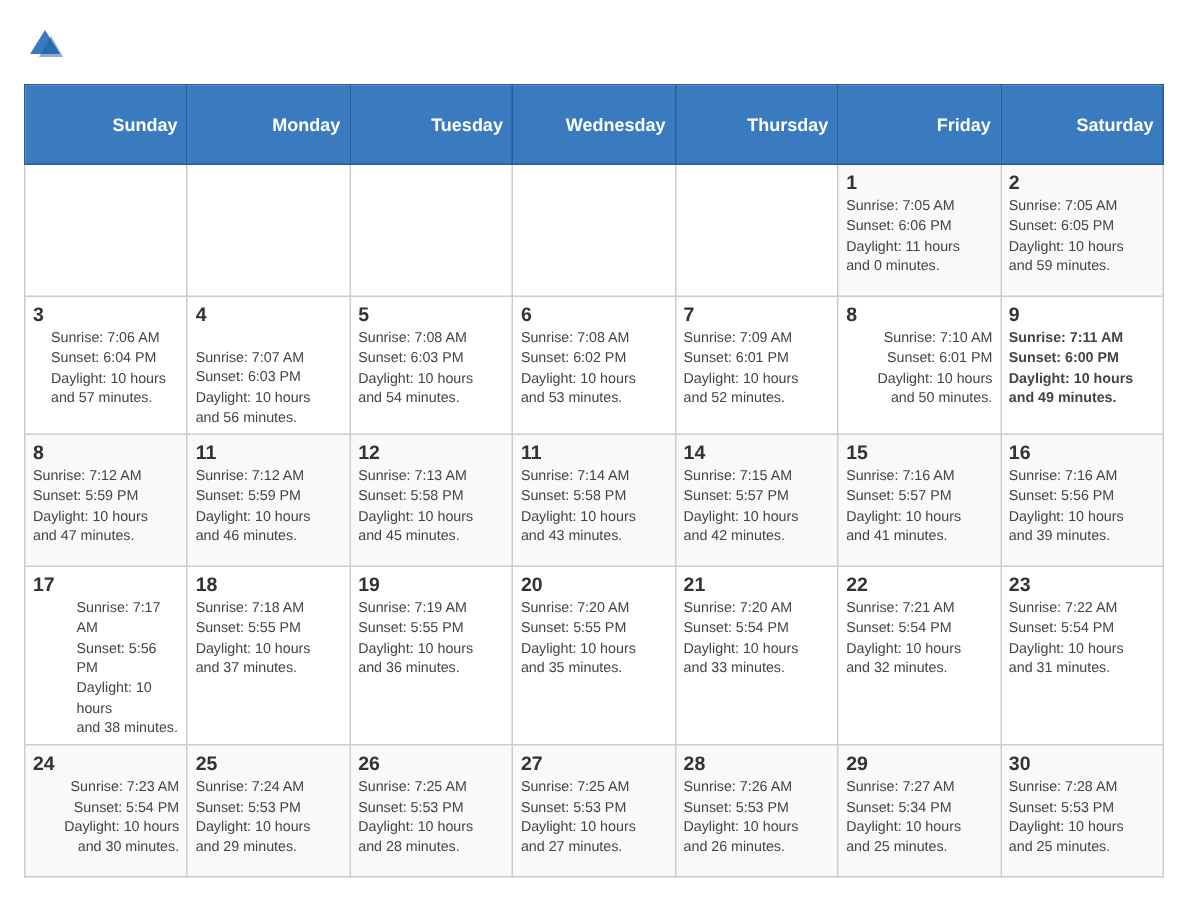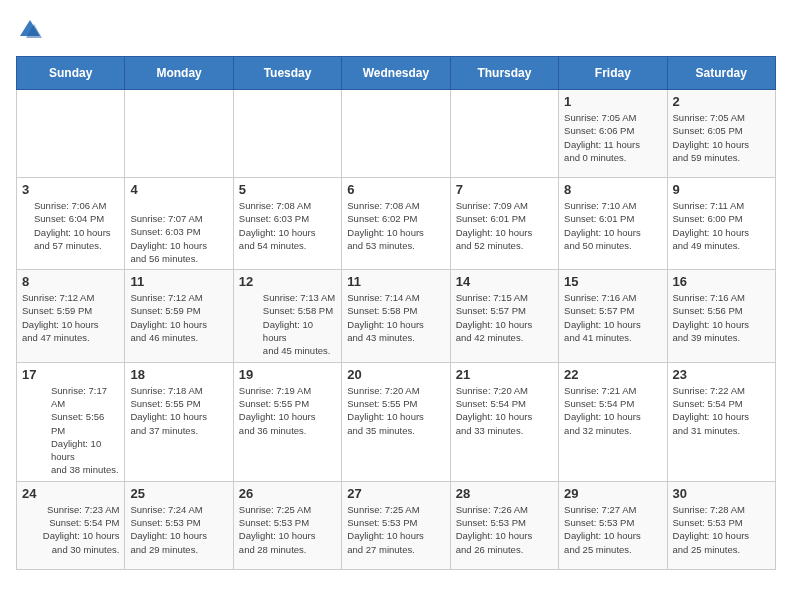--- a/index.html
+++ b/index.html
@@ -54,22 +54,22 @@
       color: #555;
     }
     .calendar {
       width: 100%;
       border-collapse: collapse;
       font-size: 10px;
     }
     .calendar thead th {
       background-color: #3a7abf;
       color: #fff;
-      padding: 9px 6px;
-      text-align: center;
+      padding: 19px 6px;
+      text-align: right;
       font-size: 12px;
       border: 1px solid #2a5a9f;
     }
     .calendar tbody td {
       border: 1px solid #ccc;
       vertical-align: top;
       padding: 4px 5px;
       width: calc(100% / 7);
       height: 88px;
       background: #fff;
@@ -178,28 +178,28 @@
         </td>
         <td>
           <span class="day-number">7</span>
           <div class="day-info" style="white-space: pre-line;">Sunrise: 7:09 AM
 Sunset: 6:01 PM
 Daylight: 10 hours
 and 52 minutes.</div>
         </td>
         <td>
           <span class="day-number">8</span>
-          <div class="day-info" style="white-space: pre-line;">Sunrise: 7:10 AM
+          <div class="day-info" style="white-space: pre-line; text-align: right;">Sunrise: 7:10 AM
 Sunset: 6:01 PM
 Daylight: 10 hours
 and 50 minutes.</div>
         </td>
         <td>
           <span class="day-number">9</span>
-          <div class="day-info" style="white-space: pre-line;">Sunrise: 7:11 AM
+          <div class="day-info" style="white-space: pre-line; font-weight: bold;">Sunrise: 7:11 AM
 Sunset: 6:00 PM
 Daylight: 10 hours
 and 49 minutes.</div>
         </td>
       </tr>
       <tr>
         <td>
           <span class="day-number">8</span>
           <div class="day-info" style="white-space: pre-line;">Sunrise: 7:12 AM
 Sunset: 5:59 PM
@@ -208,21 +208,21 @@
         </td>
         <td>
           <span class="day-number">11</span>
           <div class="day-info" style="white-space: pre-line;">Sunrise: 7:12 AM
 Sunset: 5:59 PM
 Daylight: 10 hours
 and 46 minutes.</div>
         </td>
         <td>
           <span class="day-number">12</span>
-          <div class="day-info" style="white-space: pre-line; margin-left: 24px;">Sunrise: 7:13 AM
+          <div class="day-info" style="white-space: pre-line;">Sunrise: 7:13 AM
 Sunset: 5:58 PM
 Daylight: 10 hours
 and 45 minutes.</div>
         </td>
         <td>
           <span class="day-number">11</span>
           <div class="day-info" style="white-space: pre-line;">Sunrise: 7:14 AM
 Sunset: 5:58 PM
 Daylight: 10 hours
 and 43 minutes.</div>
@@ -332,21 +332,21 @@
         <td>
           <span class="day-number">28</span>
           <div class="day-info" style="white-space: pre-line;">Sunrise: 7:26 AM
 Sunset: 5:53 PM
 Daylight: 10 hours
 and 26 minutes.</div>
         </td>
         <td>
           <span class="day-number">29</span>
           <div class="day-info" style="white-space: pre-line;">Sunrise: 7:27 AM
-Sunset: 5:53 PM
+Sunset: 5:34 PM
 Daylight: 10 hours
 and 25 minutes.</div>
         </td>
         <td>
           <span class="day-number">30</span>
           <div class="day-info" style="white-space: pre-line;">Sunrise: 7:28 AM
 Sunset: 5:53 PM
 Daylight: 10 hours
 and 25 minutes.</div>
         </td>

